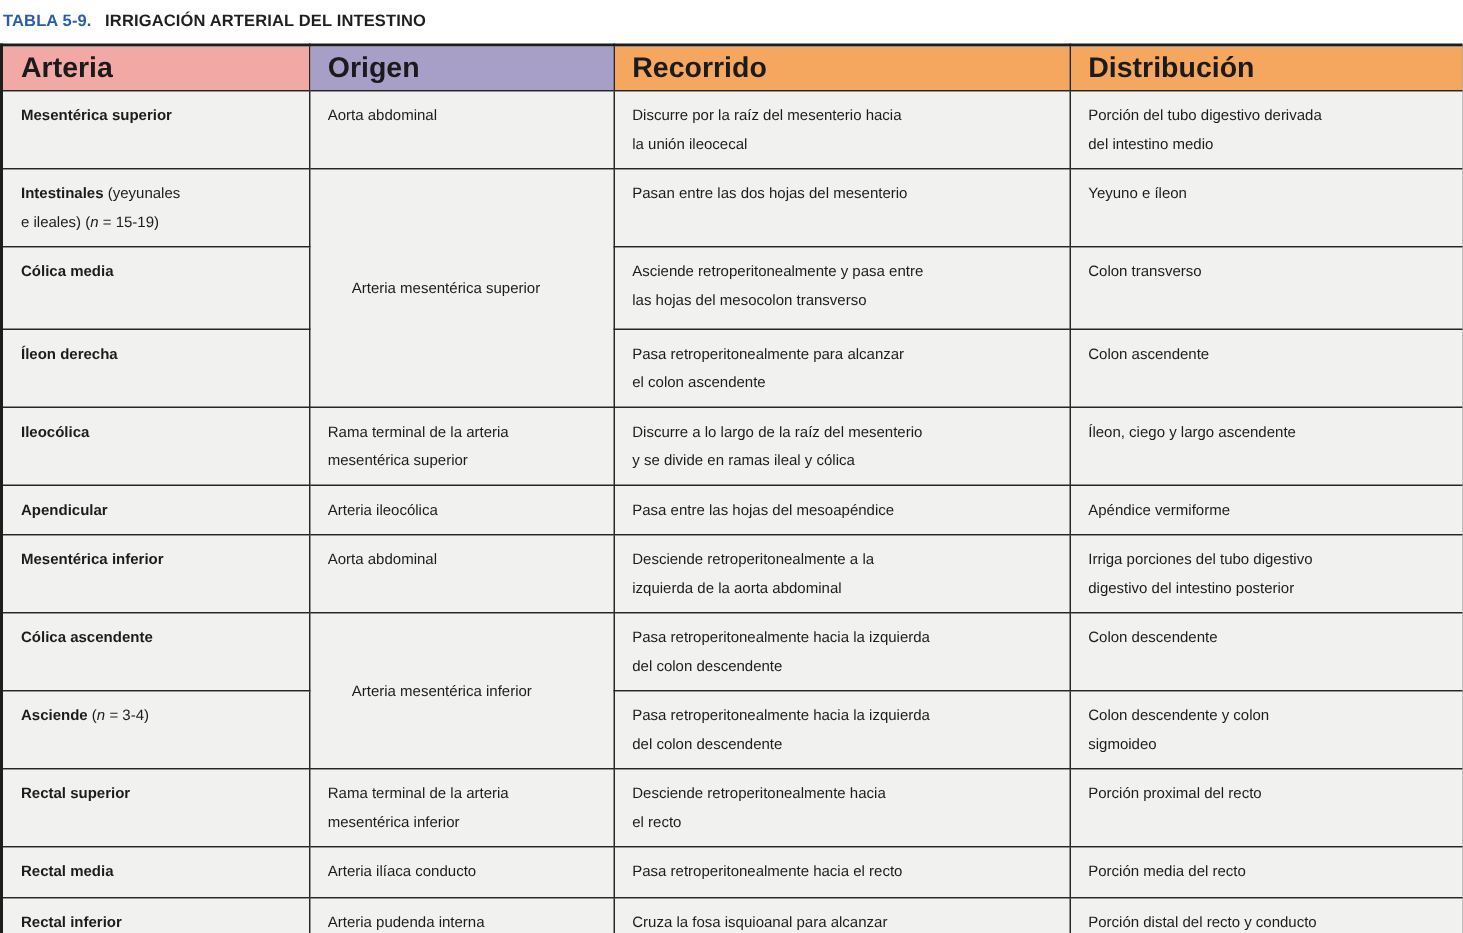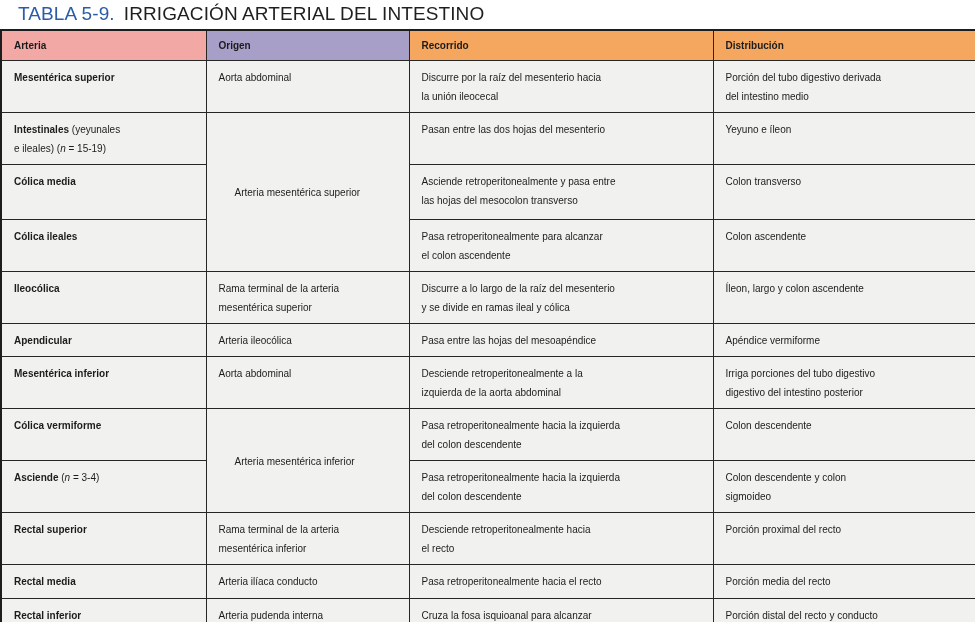--- a/index.html
+++ b/index.html
@@ -5,23 +5,23 @@
   * { margin: 0; padding: 0; box-sizing: border-box; }
   html, body { background: #ffffff; }
   body {
     width: 975px;
     height: 622px;
     font-family: "Liberation Sans", sans-serif;
     color: #1c1c1c;
     overflow: hidden;
   }
   .page-title {
-    padding: 3px 0 0 18px;
-    font-size: 19px;
-    font-weight: normal;
+    padding: 3px 0 0 2px;
+    font-size: 11px;
+    font-weight: bold;
     letter-spacing: 0.1px;
     line-height: 22px;
     white-space: nowrap;
   }
   .title-tag {
     color: var(--title_accent, #2b5ca9);
     margin-right: 9px;
   }
   .title-text { color: #1f1f1f; }
 
@@ -37,21 +37,21 @@
     vertical-align: top;
     text-align: left;
     font-size: 10px;
     line-height: 19px;
     padding: 7px 10px 6px 12px;
     white-space: pre-line;
     background: var(--cell_bg, #f1f1ef);
     overflow: hidden;
   }
   thead th {
-    font-size: 10px;
+    font-size: 19px;
     font-weight: bold;
     padding-top: 5px;
     padding-bottom: 5px;
     height: 28px;
     vertical-align: middle;
     white-space: nowrap;
     color: #1b1b1b;
   }
   th.h-arteria      { background: var(--arteria_header, #f2a9a6); }
   th.h-origen       { background: var(--origen_header, #a89fc9); }
@@ -101,49 +101,49 @@
       <td>Pasan entre las dos hojas del mesenterio</td>
       <td>Yeyuno e íleon</td>
     </tr>
     <tr style="height:55px">
       <td class="artery"><span>Cólica media</span></td>
       <td>Asciende retroperitonealmente y pasa entre
 las hojas del mesocolon transverso</td>
       <td>Colon transverso</td>
     </tr>
     <tr style="height:48px">
-      <td class="artery"><span>Cólica ileales</span></td>
+      <td class="artery"><span>Íleon derecha</span></td>
       <td>Pasa retroperitonealmente para alcanzar
 el colon ascendente</td>
       <td>Colon ascendente</td>
     </tr>
     <tr style="height:52px">
       <td class="artery"><span>Ileocólica</span></td>
       <td>Rama terminal de la arteria
 mesentérica superior</td>
       <td>Discurre a lo largo de la raíz del mesenterio
 y se divide en ramas ileal y cólica</td>
-      <td>Íleon, largo y colon ascendente</td>
+      <td>Íleon, ciego y largo ascendente</td>
     </tr>
     <tr style="height:32px">
       <td class="artery"><span>Apendicular</span></td>
       <td>Arteria ileocólica</td>
       <td>Pasa entre las hojas del mesoapéndice</td>
       <td>Apéndice vermiforme</td>
     </tr>
     <tr style="height:50px">
       <td class="artery"><span>Mesentérica inferior</span></td>
       <td>Aorta abdominal</td>
       <td>Desciende retroperitonealmente a la
 izquierda de la aorta abdominal</td>
       <td>Irriga porciones del tubo digestivo
 digestivo del intestino posterior</td>
     </tr>
     <tr style="height:46px">
-      <td class="artery"><span>Cólica vermiforme</span></td>
+      <td class="artery"><span>Cólica ascendente</span></td>
       <td class="origin-merged" rowspan="2">Arteria mesentérica inferior</td>
       <td>Pasa retroperitonealmente hacia la izquierda
 del colon descendente</td>
       <td>Colon descendente</td>
     </tr>
     <tr style="height:49px">
       <td class="artery"><span>Asciende</span><span class="norm"> (</span><span class="ital">n</span><span class="norm"> = 3-4)</span></td>
       <td>Pasa retroperitonealmente hacia la izquierda
 del colon descendente</td>
       <td>Colon descendente y colon

